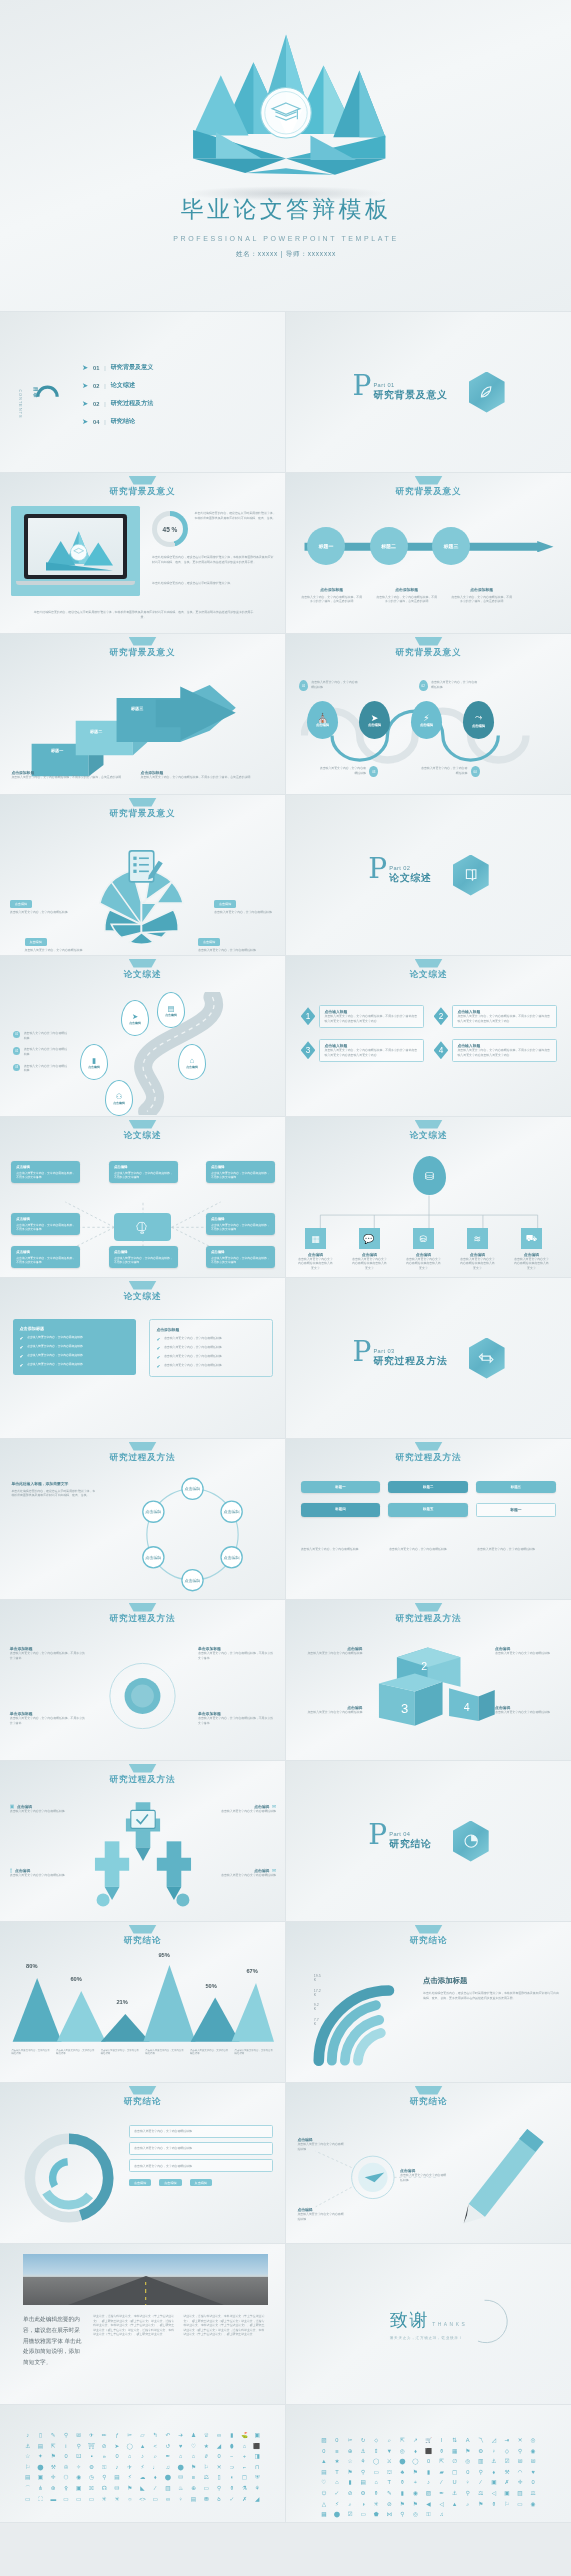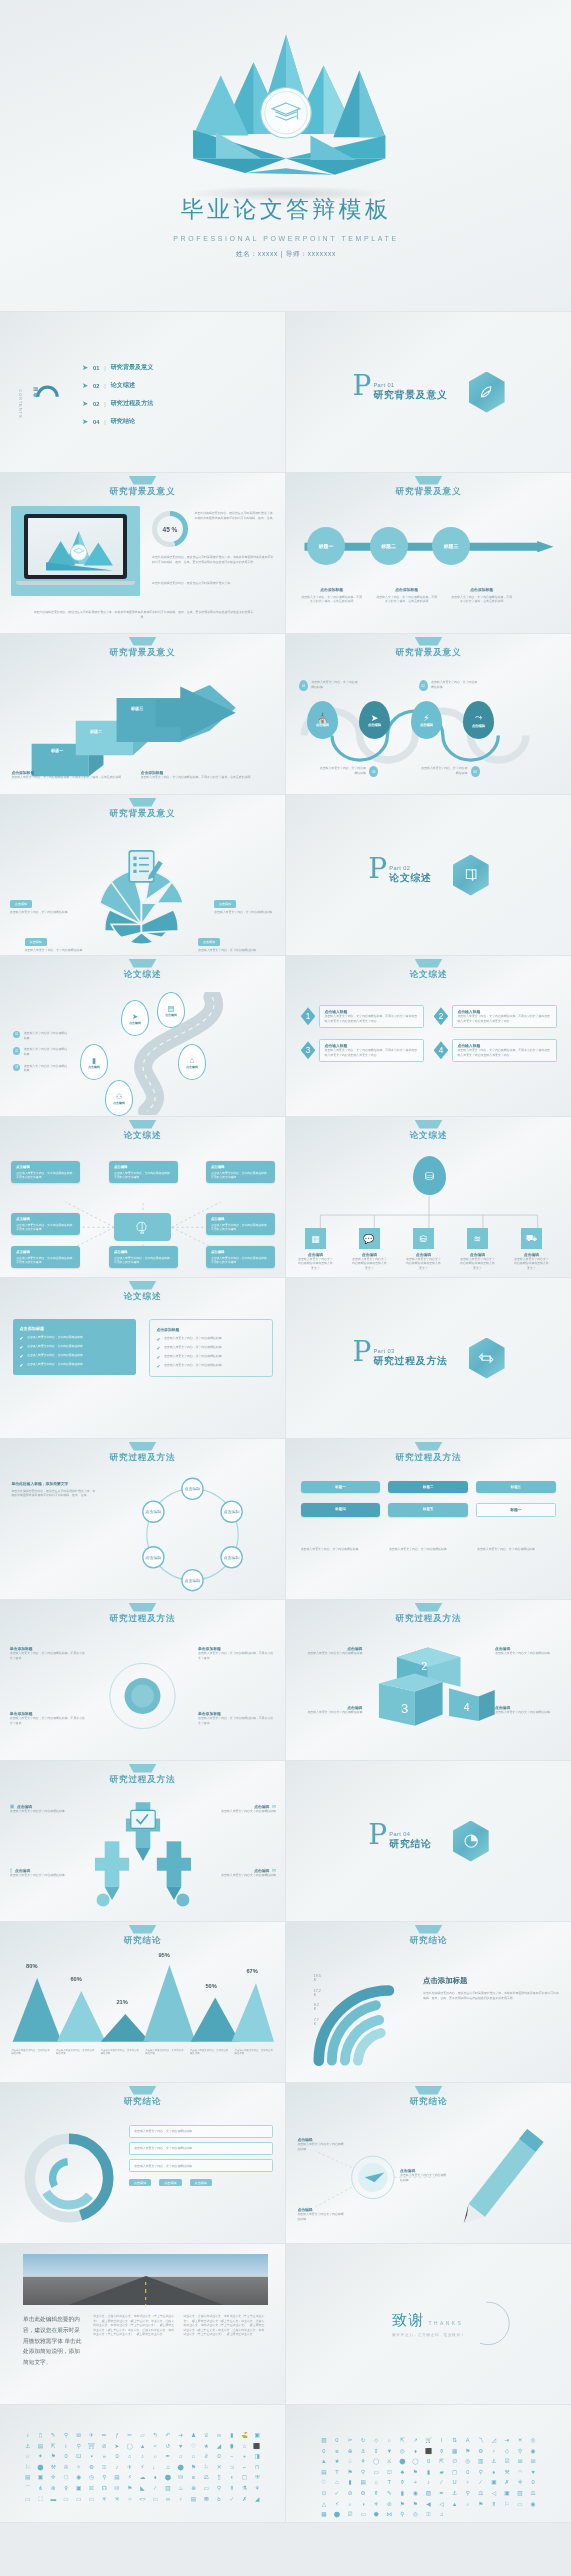--- a/index.html
+++ b/index.html
@@ -128,21 +128,21 @@
   .banner {
     width: 286px; height: 29px; background: #86cdd8;
     color: #fff; display: flex; align-items: center; justify-content: center;
     font-size: 10.6px; letter-spacing: 0.8px;
     border-right: 0.8px solid #dfe5e8;
     flex: 0 0 286px;
   }
 
   .thanks-wrap { position:absolute; left:0; top:0; width:100%; height:100%;
     display:flex; align-items:center; justify-content:center; }
-  .thanks-cn { font-size: 15px; color: #3f93a7; letter-spacing: 1.6px; }
+  .thanks-cn { font-size: 18px; color: #3f93a7; letter-spacing: 1.6px; }
   .thanks-en { font-size: 4.9px; color: #8fb3bd; letter-spacing: 2.5px; margin-left: 3.3px; }
   .thanks-line { font-size: 3.6px; color: #95b4bd; letter-spacing: 0.7px; margin-top: 3.3px; }
 
   .laptop-card { position: absolute; left: 11.4px; top: 33px; width: 129px; height: 90px;
     background: #8ccfdb; border-radius: 1.6px; }
   .laptop-screen { position: absolute; left: 13px; top: 8.2px; width: 103px; height: 65px;
     background: #20232a; border-radius: 3.3px; padding: 4.1px; }
   .laptop-inner { width: 100%; height: 100%; border-radius: 0.8px;
     background: linear-gradient(170deg,#edf3f5,#dfe9ec); overflow:hidden; position:relative; }
   .laptop-base { position: absolute; left: 4.9px; top: 75px; width: 119px; height: 4.1px;

